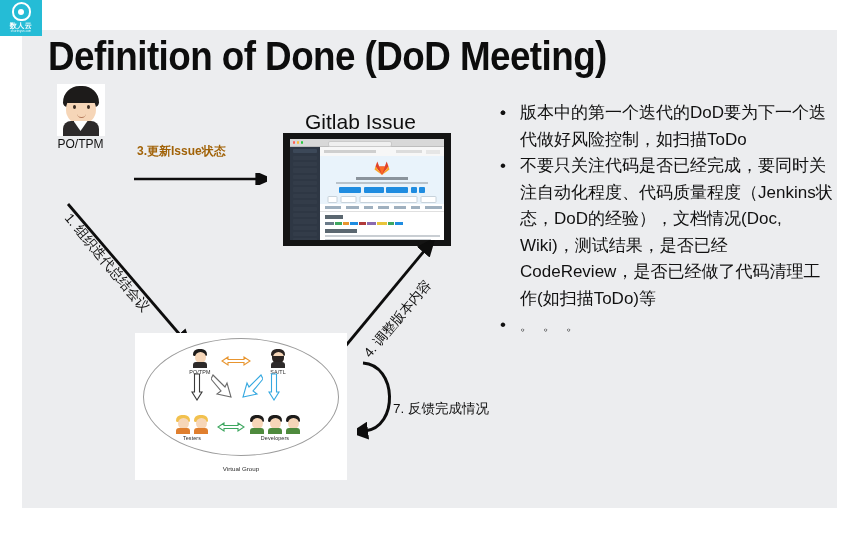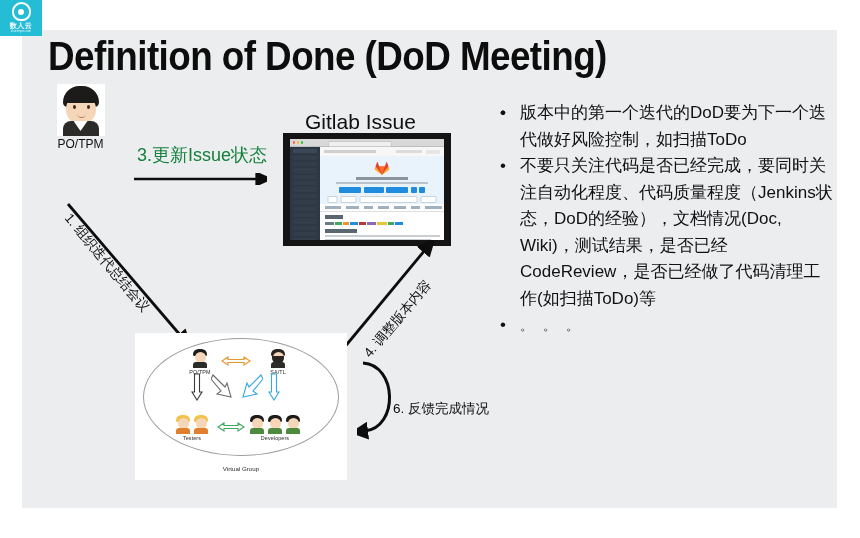--- a/index.html
+++ b/index.html
@@ -168,23 +168,24 @@
     color: #111;
     margin-top: 1px;
     font-weight: normal;
   }
 
   
   #step3-label {
     position: absolute;
     left: 115px;
     top: 113px;
-    font-size: 18px;
-    color: #15803d;
+    font-size: 12px;
+    color: #a16207;
     white-space: nowrap;
+    font-weight: bold;
   }
   #step3-arrow {
     position: absolute;
     left: 112px;
     top: 143px;
     width: 133px;
     height: 12px;
   }
 
   
@@ -635,21 +636,21 @@
     </div>
 
     <svg id="loop-arrow" viewBox="0 0 52 85">
       <defs>
         <marker id="ah4" markerWidth="6" markerHeight="6" refX="1" refY="3" orient="auto">
           <path d="M0,0 L6,3 L0,6 z" fill="#0d0d0d"></path>
         </marker>
       </defs>
       <path d="M6,8 C40,10 42,72 8,76" fill="none" stroke="#0d0d0d" stroke-width="3" marker-end="url(#ah4)"></path>
     </svg>
-    <div id="step2-label">6. 反馈完成情况</div>
+    <div id="step2-label">7. 反馈完成情况</div>
   </div>
 
   <div id="content-pane">
     <ul id="dod-list">
       <li>
         <span class="bullet">•</span>
       </li>
       <li>
         <span class="bullet">•</span>
         <span class="txt">版本中的第一个迭代的DoD要为下一个迭代做好风险控制，如扫描ToDo</span>

